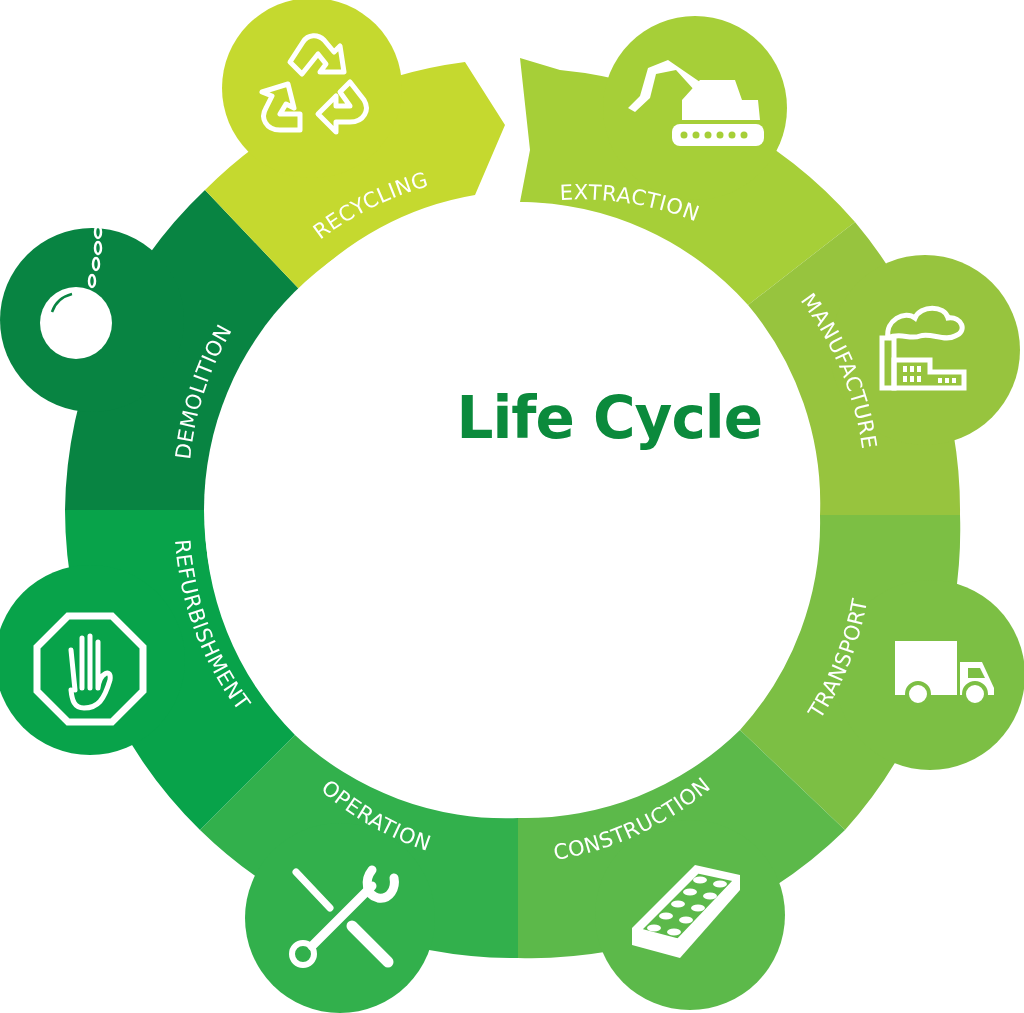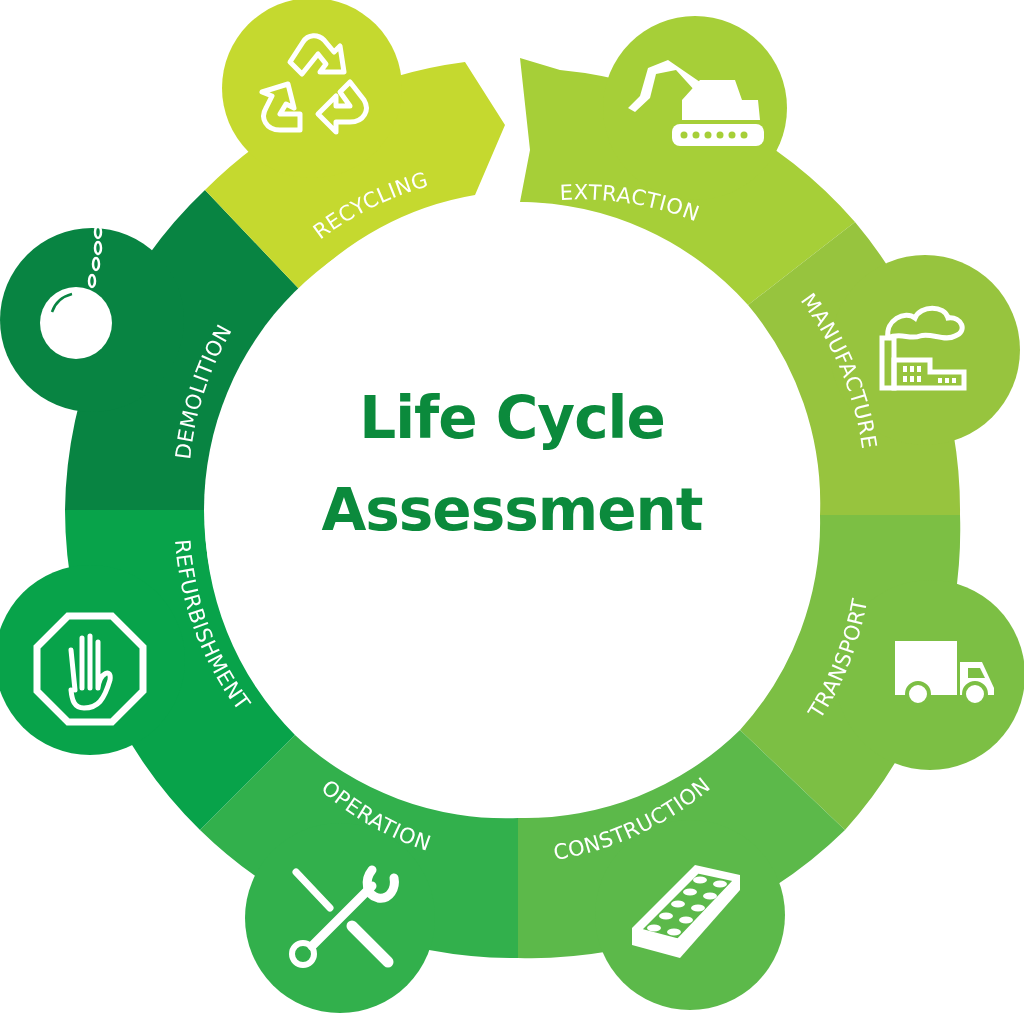--- a/index.html
+++ b/index.html
@@ -1,20 +1,20 @@
 <!DOCTYPE html>
 <html><head>
 <meta charset="utf-8">
 <style>
   html, body { margin:0; padding:0; background:#ffffff; }
   body { width:1024px; height:1013px; overflow:hidden; position:relative; font-family:"DejaVu Sans", sans-serif; }
   #stage { position:absolute; left:0; top:0; width:1024px; height:1013px; }
   .title {
     position:absolute; left:262px; top:372px; width:500px;
-    text-align:center; color:#0b8a3c; font-family:"DejaVu Sans", sans-serif;
+    text-align:right; color:#0b8a3c; font-family:"DejaVu Sans", sans-serif;
     font-weight:bold; font-size:58px; line-height:92px; letter-spacing:-1px;
   }
   .title div { white-space:nowrap; }
   .seg-label { fill:#ffffff; font-family:"DejaVu Sans", sans-serif; font-size:21px; letter-spacing:0.5px; }
 </style>
 </head>
 <body>
 
 <svg id="stage" viewBox="0 0 1024 1013" xmlns="http://www.w3.org/2000/svg">
   <defs>
@@ -154,14 +154,13 @@
 
   <g fill="none" stroke="#ffffff" stroke-width="5" stroke-linejoin="round">
     <path d="M 290 62 L 303 42 C 308 34 318 34 324 40 L 334 52 L 340 46 L 344 72 L 320 72 L 326 64 L 318 54 L 302 74 Z"></path>
     <path d="M 350 82 L 364 100 C 370 110 364 122 350 122 L 336 122 L 336 132 L 318 114 L 336 96 L 336 106 L 350 106 L 340 92 Z"></path>
     <path d="M 300 130 L 280 130 C 266 130 260 118 266 108 L 272 96 L 262 92 L 288 84 L 294 108 L 286 104 L 280 114 L 300 114 Z"></path>
   </g>
 </svg>
 
 <div class="title">
   <div>Life Cycle</div>
-  <div>Assessment</div>
 </div>
 
 </body></html>

